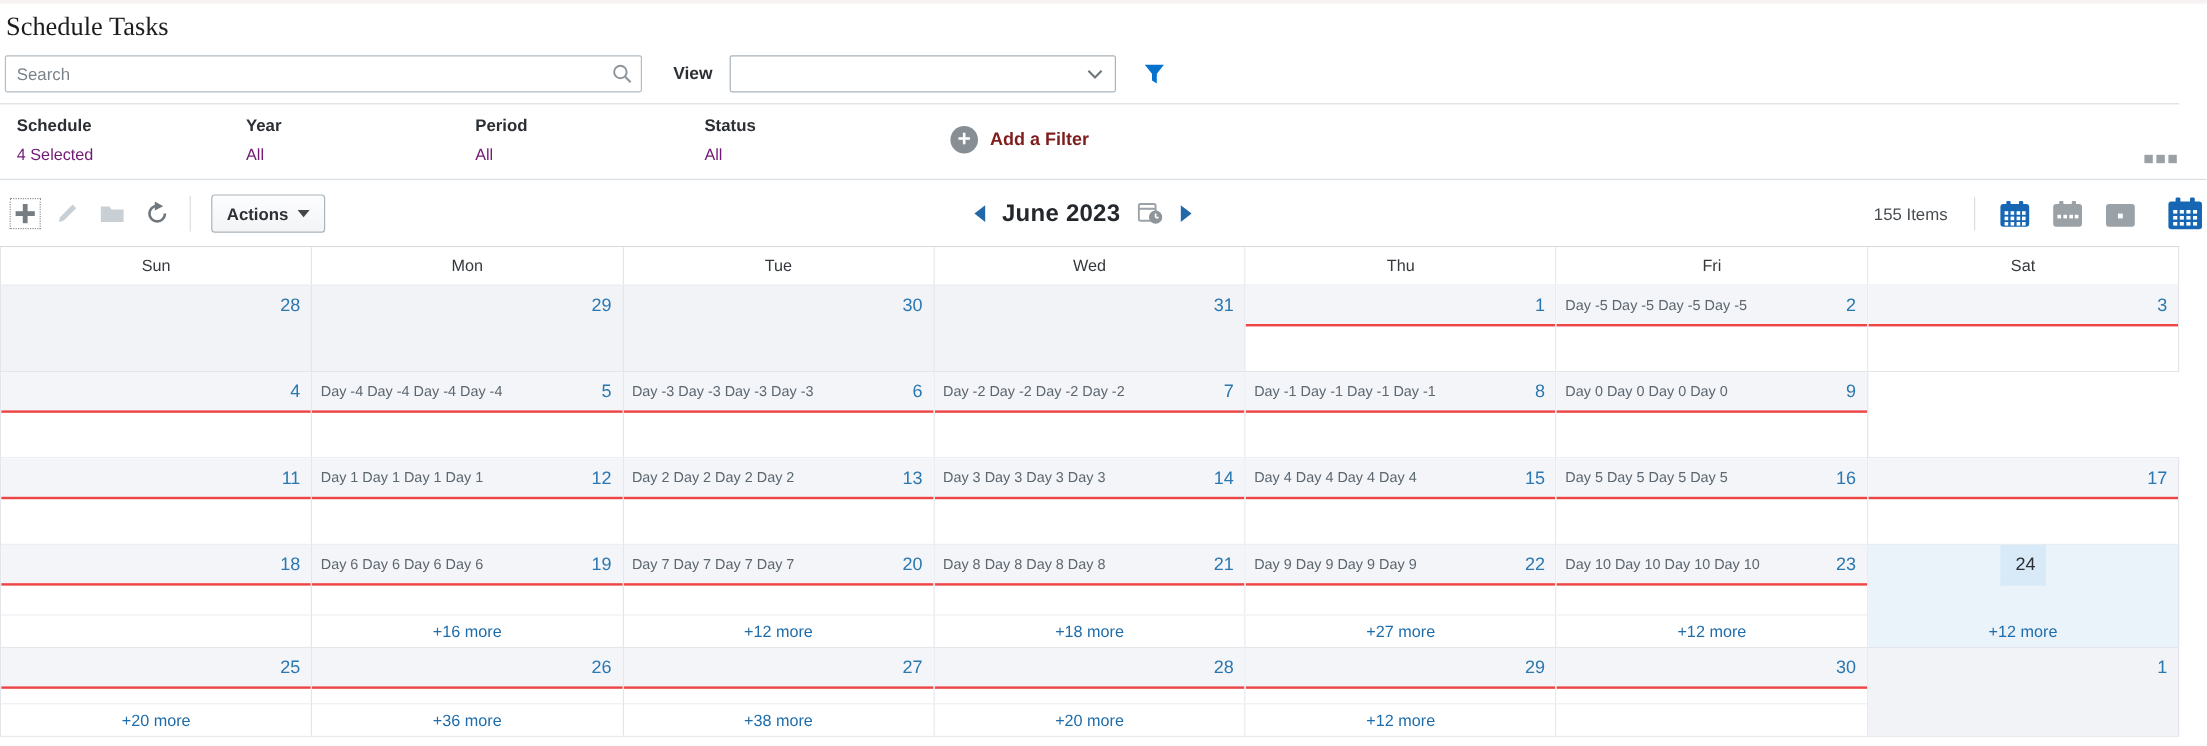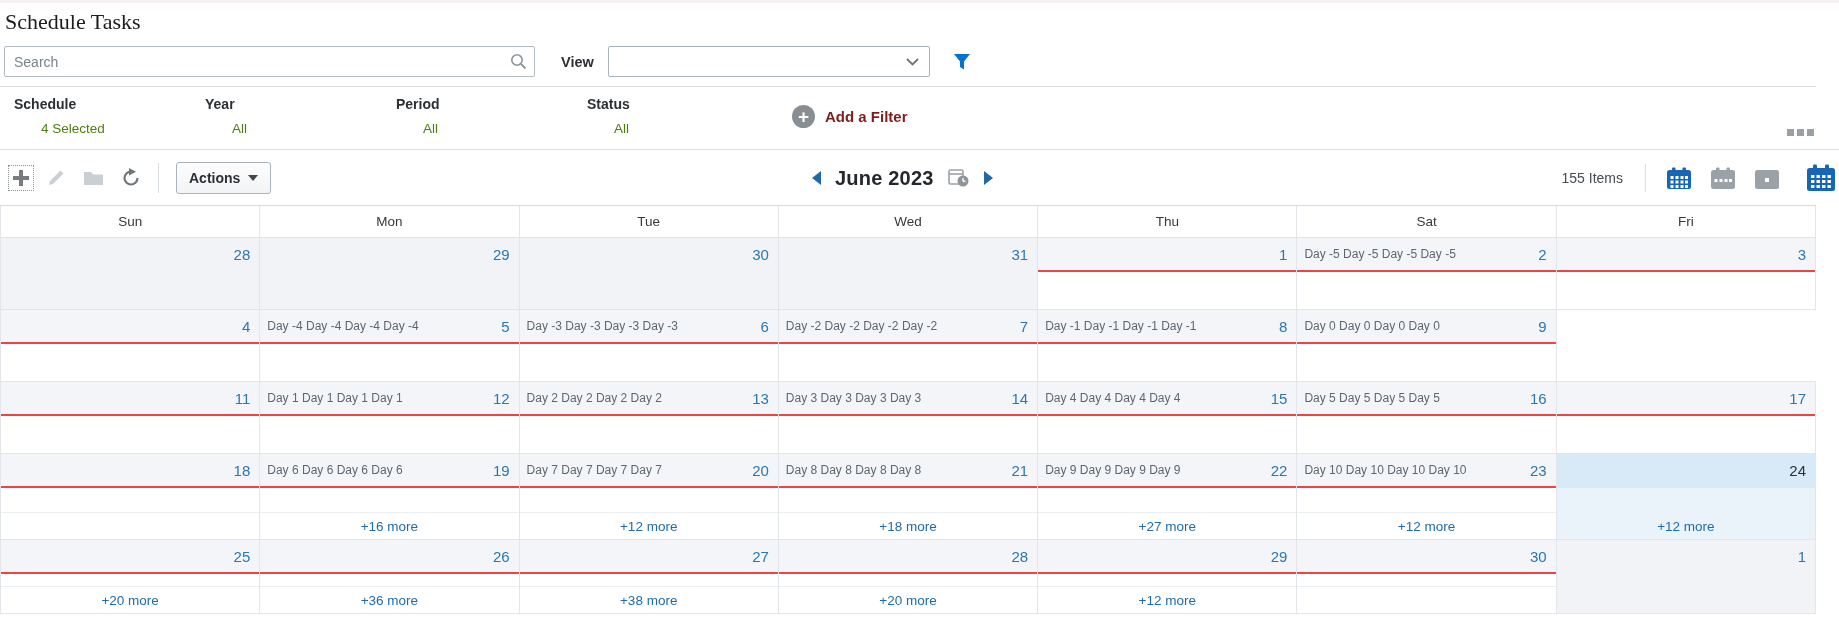--- a/index.html
+++ b/index.html
@@ -24,21 +24,21 @@
     display:flex; align-items:center; justify-content:flex-end; padding-right:10px; cursor:pointer; }
   .funnel-wrap { margin-left:22px; display:flex; align-items:center; cursor:pointer; }
 
   
   .filter-bar { border-top:1px solid #d9dee3; margin-right:23px; display:flex; align-items:center;
     padding:9px 0 13px 0; }
   .filter-fields { display:flex; }
   .filter-field { width:191px; cursor:pointer; }
   .filter-field:first-child { margin-left:14px; }
   .filter-field .f-label { font-weight:bold; font-size:14px; color:#2c3034; display:block; }
-  .filter-field .f-value { font-size:13.5px; color:#4d7c0f; display:block; margin-top:9px;margin-left:27px; }
+  .filter-field .f-value { font-size:13.5px; color:#701a75; display:block; margin-top:9px; }
   .add-filter { display:flex; align-items:center; gap:10px; cursor:pointer; margin-left:14px; }
   .plus-circle { width:23px; height:23px; border-radius:50%; background:#878f95; color:#fff;
     display:flex; align-items:center; justify-content:center; font-size:19px; font-weight:bold; line-height:1; }
   .add-filter span.lbl { font-weight:bold; font-size:15px; color:#7f1d1d; }
   .fb-spacer { flex:1; }
   .overflow-btn { display:flex; gap:3px; margin-right:2px; cursor:pointer; align-self:flex-end; }
   .overflow-btn i { width:7px; height:7px; background:#99a1a7; display:block; }
 
   
   .toolbar { border-top:1px solid #d9dee3; height:56px; display:flex; align-items:center; position:relative; }
@@ -66,21 +66,21 @@
     border-left:1px solid #e2e6ea; border-bottom:1px solid #dfe4e8; }
   .cal-hcell { display:flex; align-items:center; justify-content:center; font-size:13.5px; color:#35393d;
     border-right:1px solid #e2e6ea; background:#fff; }
   .cal-week { display:grid; grid-template-columns:repeat(7,1fr); border-left:1px solid #e2e6ea;
     border-bottom:1px solid #e2e6ea; }
   .wk0,.wk1,.wk2 { height:72px; }
   .wk3 { height:86px; }
   .wk4 { height:74px; }
   .cal-cell { border-right:1px solid #e2e6ea; display:flex; flex-direction:column; background:#fff; cursor:pointer; overflow:hidden; }
   .cal-cell.out { background:#f1f3f7; }
-  .cal-cell.sel { background:#eaf2fa; }
+  .cal-cell.sel { background:#eaf2fa;align-items:center; }
   .dateband { height:34px; flex:0 0 34px; background:#f3f5f9; display:flex; align-items:center;
     padding:0 9px 0 7px; border-bottom:2px solid #ef4444; }
   .cal-cell.out .dateband { background:transparent; border-bottom-color:transparent; }
   .cal-cell.sel .dateband { background:#d8eaf8; border-bottom-color:#d8eaf8; }
   .event { flex:1; font-size:12px; color:#5d6770; white-space:nowrap; overflow:hidden; }
   .datenum { font-size:15px; color:#2b77b0; margin-left:6px; }
   .cal-cell.sel .datenum { color:#2c3034; }
   .fill { flex:1; }
   .moreband { flex:0 0 27px; display:flex; align-items:center; justify-content:center; border-top:1px solid #eceff2; }
   .cal-cell.sel .moreband, .cal-cell.out .moreband { border-top-color:transparent; }
@@ -269,22 +269,22 @@
     </div>
   </div>
 
   <div class="calendar">
     <div class="cal-header">
         <div class="cal-hcell">Sun</div>
         <div class="cal-hcell">Mon</div>
         <div class="cal-hcell">Tue</div>
         <div class="cal-hcell">Wed</div>
         <div class="cal-hcell">Thu</div>
+        <div class="cal-hcell">Fri</div>
         <div class="cal-hcell">Sat</div>
-        <div class="cal-hcell">Fri</div>
       </div>
     <div>
         <div class="cal-week wk0">
           <div class="cal-cell out">
             <div class="dateband">
               <span class="event"></span>
               <span class="datenum">28</span>
             </div>
             <div class="fill"></div>
           </div>

